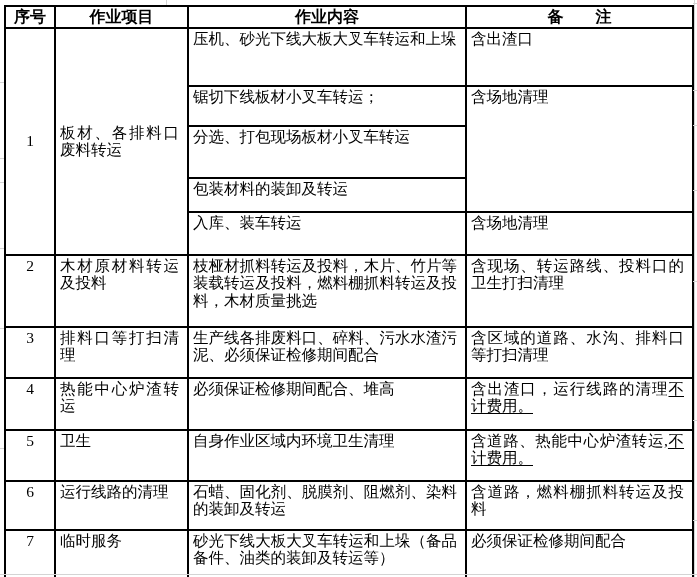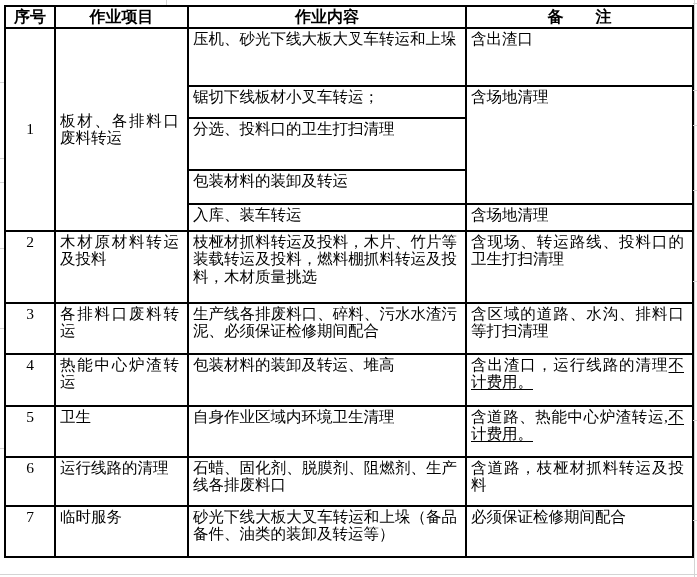--- a/index.html
+++ b/index.html
@@ -37,68 +37,68 @@
       <th>作业内容</th>
       <th>备　　注</th>
     </tr>
 
     <tr style="height:58px">
       <td class="num vmid" rowspan="5">1</td>
       <td class="vmid" rowspan="5">板材、各排料口废料转运</td>
       <td>压机、砂光下线大板大叉车转运和上垛</td>
       <td>含出渣口</td>
     </tr>
-    <tr style="height:32px">
+    <tr style="height:40px">
       <td>锯切下线板材小叉车转运；</td>
       <td rowspan="3">含场地清理</td>
     </tr>
     <tr style="height:52px">
-      <td>分选、投料口的卫生打扫清理</td>
+      <td>分选、打包现场板材小叉车转运</td>
     </tr>
     <tr style="height:34px">
       <td>包装材料的装卸及转运</td>
     </tr>
-    <tr style="height:27px">
+    <tr style="height:43px">
       <td>入库、装车转运</td>
       <td>含场地清理</td>
     </tr>
 
     <tr style="height:72px">
       <td class="num">2</td>
       <td>木材原材料转运及投料</td>
       <td>枝桠材抓料转运及投料，木片、竹片等装载转运及投料，燃料棚抓料转运及投料，木材质量挑选</td>
       <td>含现场、转运路线、投料口的卫生打扫清理</td>
     </tr>
 
     <tr style="height:51px">
       <td class="num">3</td>
-      <td>各排料口废料转运</td>
+      <td>排料口等打扫清理</td>
       <td>生产线各排废料口、碎料、污水水渣污泥、必须保证检修期间配合</td>
       <td>含区域的道路、水沟、排料口等打扫清理</td>
     </tr>
 
     <tr style="height:52px">
       <td class="num">4</td>
       <td>热能中心炉渣转运</td>
-      <td>包装材料的装卸及转运、堆高</td>
+      <td>必须保证检修期间配合、堆高</td>
       <td><span>含出渣口，运行线路的清理</span><u>不计费用。</u></td>
     </tr>
 
     <tr style="height:51px">
       <td class="num">5</td>
       <td>卫生</td>
       <td>自身作业区域内环境卫生清理</td>
       <td><span>含道路、热能中心炉渣转运,</span><u>不计费用。</u></td>
     </tr>
 
     <tr style="height:49px">
       <td class="num">6</td>
       <td>运行线路的清理</td>
-      <td>石蜡、固化剂、脱膜剂、阻燃剂、生产线各排废料口</td>
-      <td>含道路，枝桠材抓料转运及投料</td>
+      <td>石蜡、固化剂、脱膜剂、阻燃剂、染料的装卸及转运</td>
+      <td>含道路，燃料棚抓料转运及投料</td>
     </tr>
 
     <tr style="height:51px">
       <td class="num">7</td>
       <td>临时服务</td>
       <td>砂光下线大板大叉车转运和上垛（备品备件、油类的装卸及转运等）</td>
       <td>必须保证检修期间配合</td>
     </tr>
   </tbody>
     </table>

